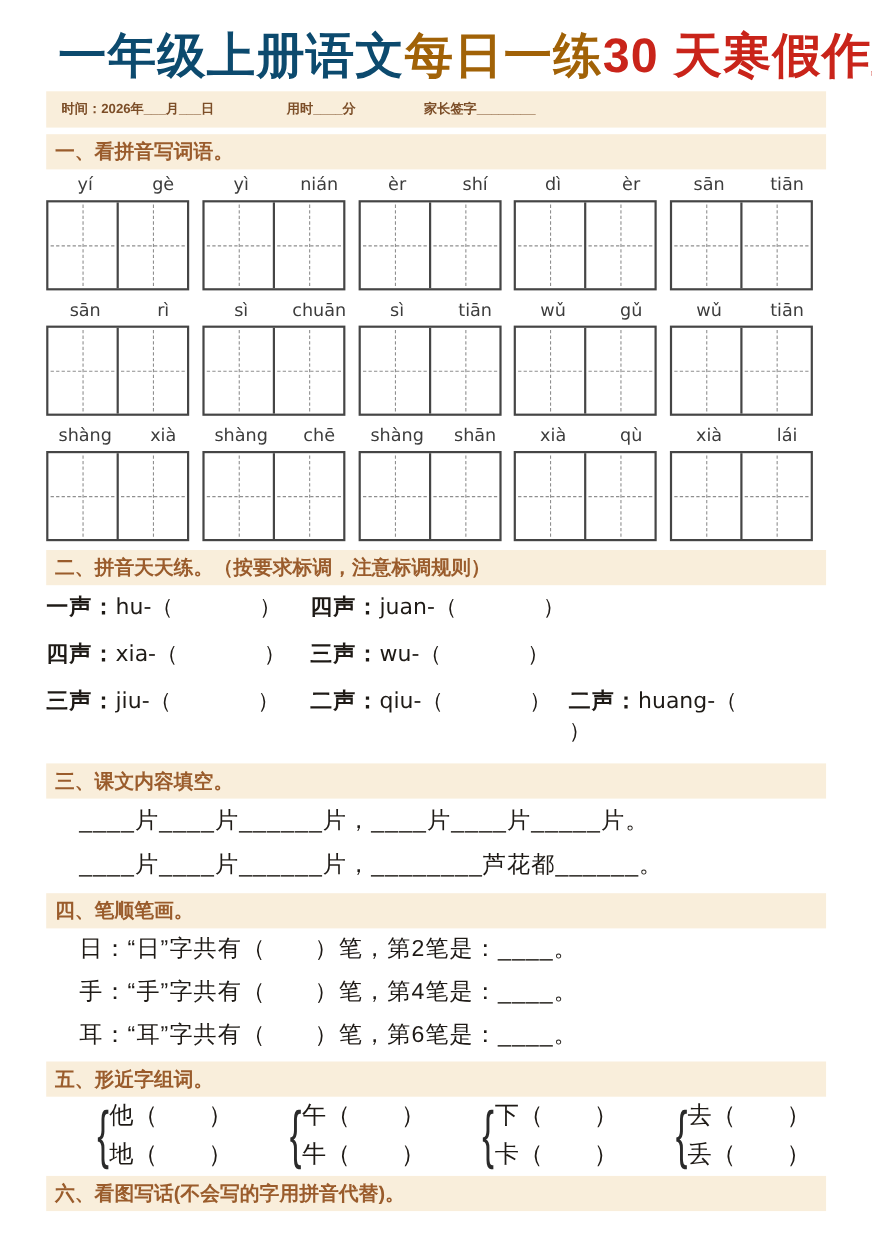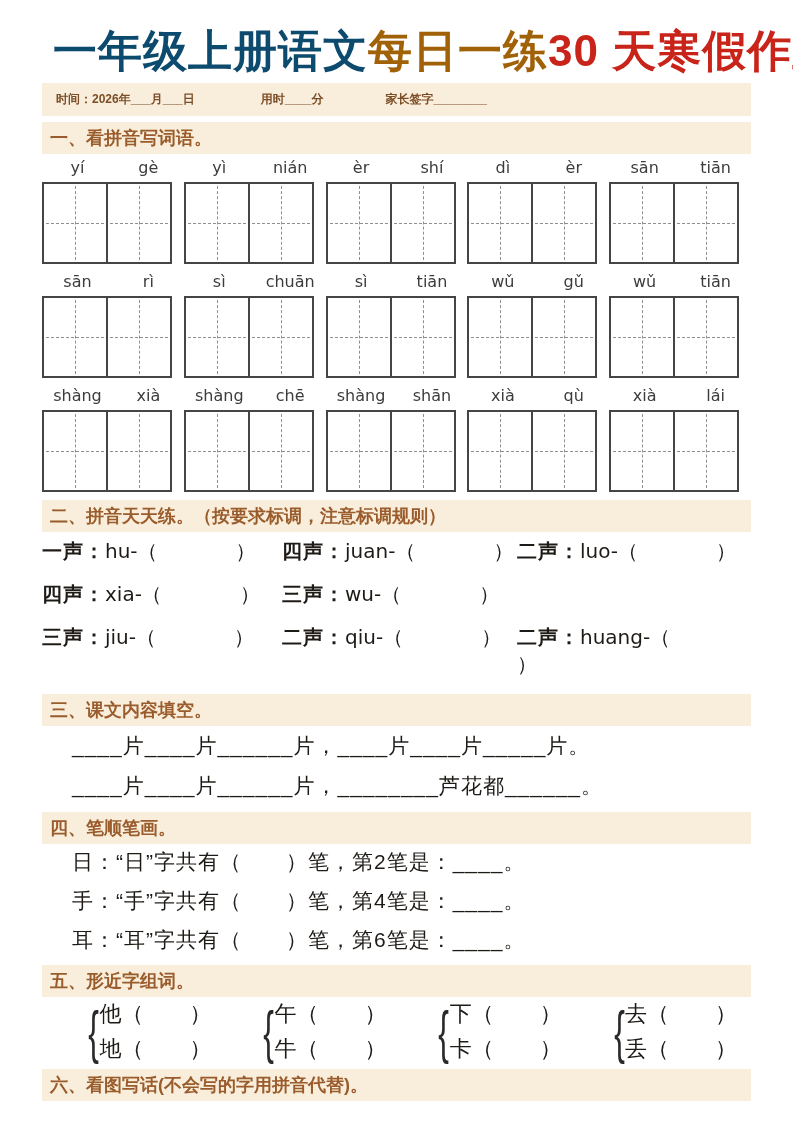--- a/index.html
+++ b/index.html
@@ -234,21 +234,20 @@
           </div>
         </div>
       </div>
     </div>
 
   <div class="sec-head">二、拼音天天练。（按要求标调，注意标调规则）</div>
   <div class="tone-rows">
       <div class="tone-row">
         <div class="tone-item"><span class="tone-label">一声：</span><span class="tone-syl">hu-（</span><span class="tone-gap"></span><span class="tone-syl">）</span></div>
         <div class="tone-item"><span class="tone-label">四声：</span><span class="tone-syl">juan-（</span><span class="tone-gap"></span><span class="tone-syl">）</span></div>
-        <div class="tone-item"><span class="tone-label">二声：</span><span class="tone-syl">luo-（</span><span class="tone-gap"></span><span class="tone-syl">）</span></div>
       </div>
       <div class="tone-row">
         <div class="tone-item"><span class="tone-label">四声：</span><span class="tone-syl">xia-（</span><span class="tone-gap"></span><span class="tone-syl">）</span></div>
         <div class="tone-item"><span class="tone-label">三声：</span><span class="tone-syl">wu-（</span><span class="tone-gap"></span><span class="tone-syl">）</span></div>
       </div>
       <div class="tone-row">
         <div class="tone-item"><span class="tone-label">三声：</span><span class="tone-syl">jiu-（</span><span class="tone-gap"></span><span class="tone-syl">）</span></div>
         <div class="tone-item"><span class="tone-label">二声：</span><span class="tone-syl">qiu-（</span><span class="tone-gap"></span><span class="tone-syl">）</span></div>
         <div class="tone-item"><span class="tone-label">二声：</span><span class="tone-syl">huang-（</span><span class="tone-gap"></span><span class="tone-syl">）</span></div>
       </div>

